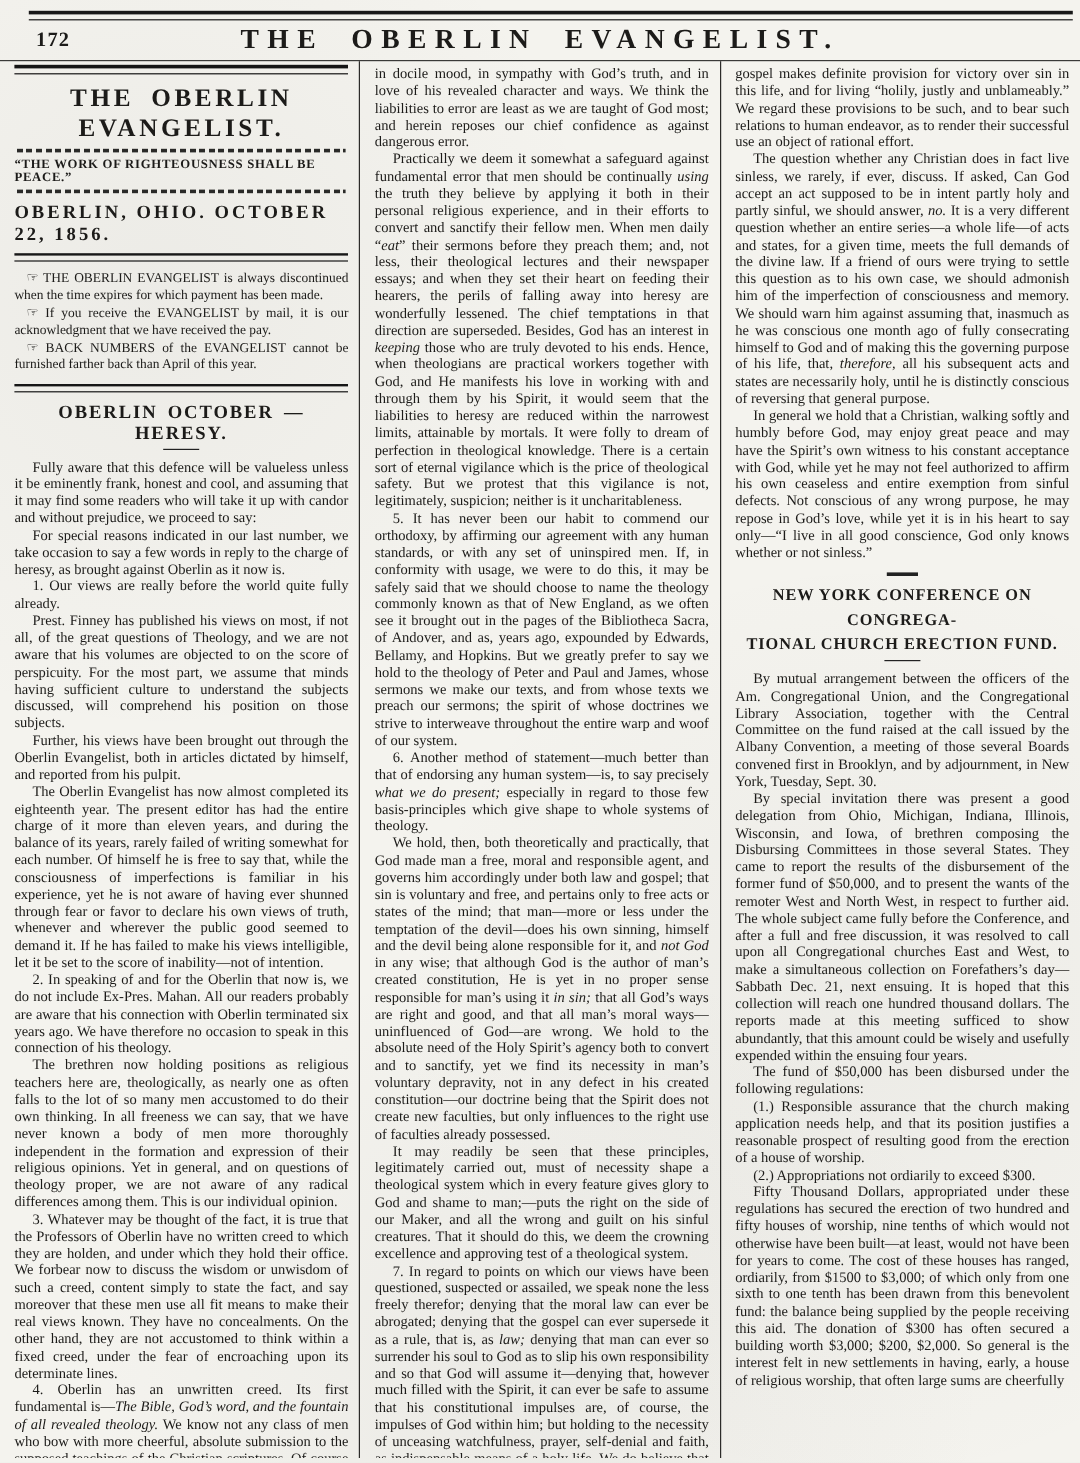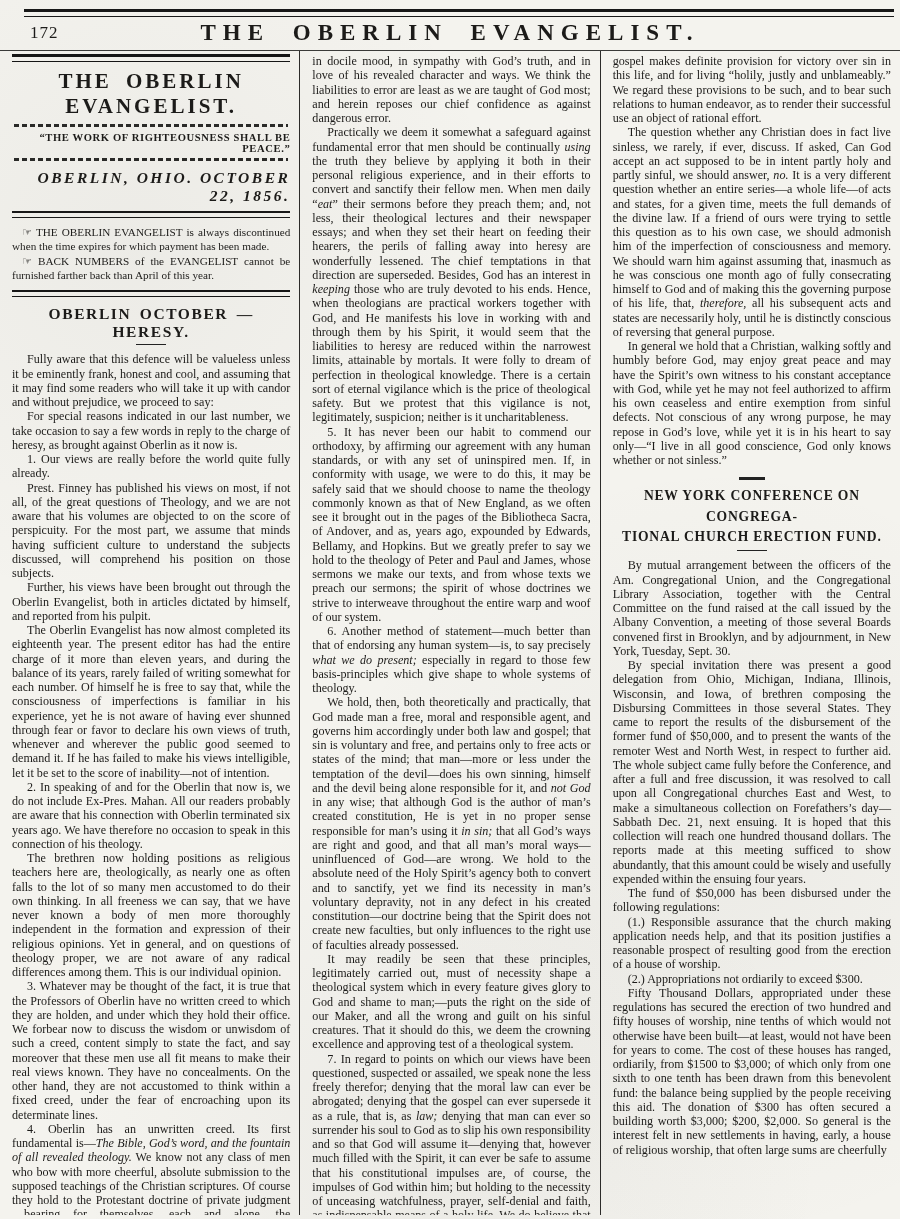--- a/index.html
+++ b/index.html
@@ -20,21 +20,21 @@
   }
   .top-rule {
     position:absolute; top:9px; left:24px; right:6px; height:4px;
     border-top:3px solid #181818; border-bottom:1px solid #181818;
   }
   .header-row {
     position:absolute; top:20px; left:0; right:0; height:28px;
   }
   .page-number {
     position:absolute; left:30px; top:3px;
-    font-size:17px; font-weight:normal; letter-spacing:1px;
+    font-size:17px; font-weight:bold; letter-spacing:1px;
   }
   .running-title {
     margin:0; text-align:center;
     font-size:23px; font-weight:600; letter-spacing:7px;
     word-spacing:10px;
   }
   .header-rule { position:absolute; top:50px; left:0; right:0; border-top:1px solid #3a3a38; }
   .columns {
     position:absolute; top:51px; left:0; right:0; bottom:4px;
     display:flex;
@@ -46,26 +46,26 @@
   .rule-heavy { height:4px; border-top:3px solid #151515; border-bottom:1px solid #151515; margin:0 0 2px 0; }
   .mast-title {
     text-align:center; font-size:21px; font-weight:bold;
     letter-spacing:3px; word-spacing:6px; margin:7px 0 5px 0;
   }
   .wavy {
     height:3px; margin:2px 2px;
     background:repeating-linear-gradient(90deg,#2a2a28 0 5px, transparent 5px 8px);
   }
   .mast-motto {
-    text-align:right; font-size:10.6px; font-weight:bold;
+    text-align:left; font-size:10.6px; font-weight:bold;
     letter-spacing:0.6px; margin:5px 0 4px 0;
   }
   .mast-date {
-    text-align:right; font-size:15.5px; font-weight:bold;
-    letter-spacing:2.5px; margin:8px 0 6px 0;font-style:italic;
+    text-align:left; font-size:15.5px; font-weight:bold;
+    letter-spacing:2.5px; margin:8px 0 6px 0;
   }
   .double-rule { height:4px; border-top:2px solid #181818; border-bottom:1px solid #181818; margin:2px 0 8px 0; }
   .notice {
     margin:0 0 2px 0; font-size:11.2px; line-height:13.6px;
     text-align:justify; text-indent:10px;
   }
   .sep-heavy { height:4px; border-top:2px solid #161616; border-bottom:1px solid #161616; margin:8px 0 6px 0; }
 
   .art-head {
     margin:8px 0 2px 0; text-align:center;
@@ -103,20 +103,21 @@
     <div class="col">
       <div>
         <div class="rule-heavy"></div>
         <div class="mast-title">THE OBERLIN EVANGELIST.</div>
         <div class="wavy"></div>
         <div class="mast-motto">“THE WORK OF RIGHTEOUSNESS SHALL BE PEACE.”</div>
         <div class="wavy"></div>
         <div class="mast-date">OBERLIN, OHIO. OCTOBER 22, 1856.</div>
         <div class="double-rule"></div>
         <p class="notice">☞ THE OBERLIN EVANGELIST is always discontinued when the time expires for which payment has been made.</p>
+        <p class="notice">☞ If you receive the EVANGELIST by mail, it is our acknowledgment that we have received the pay.</p>
         <p class="notice">☞ BACK NUMBERS of the EVANGELIST cannot be furnished farther back than April of this year.</p>
       </div>
 
       <div class="sep-heavy"></div>
 
       <h2 class="art-head">OBERLIN OCTOBER — HERESY.</h2>
       <div class="short-divider"></div>
 
       <p class="body-par">Fully aware that this defence will be valueless unless it be eminently frank, honest and cool, and assuming that it may find some readers who will take it up with candor and without prejudice, we proceed to say:</p>
       <p class="body-par">For special reasons indicated in our last number, we take occasion to say a few words in reply to the charge of heresy, as brought against Oberlin as it now is.</p>

